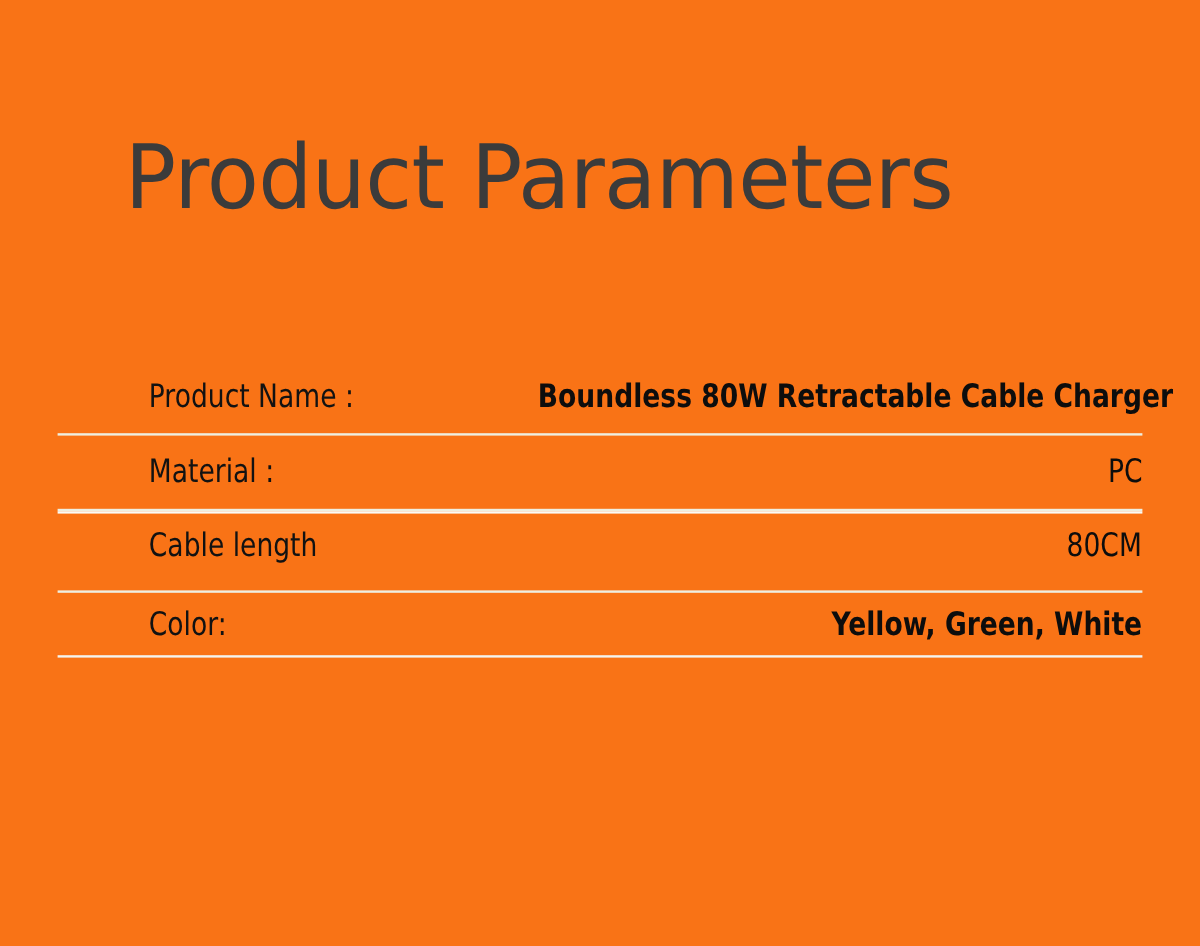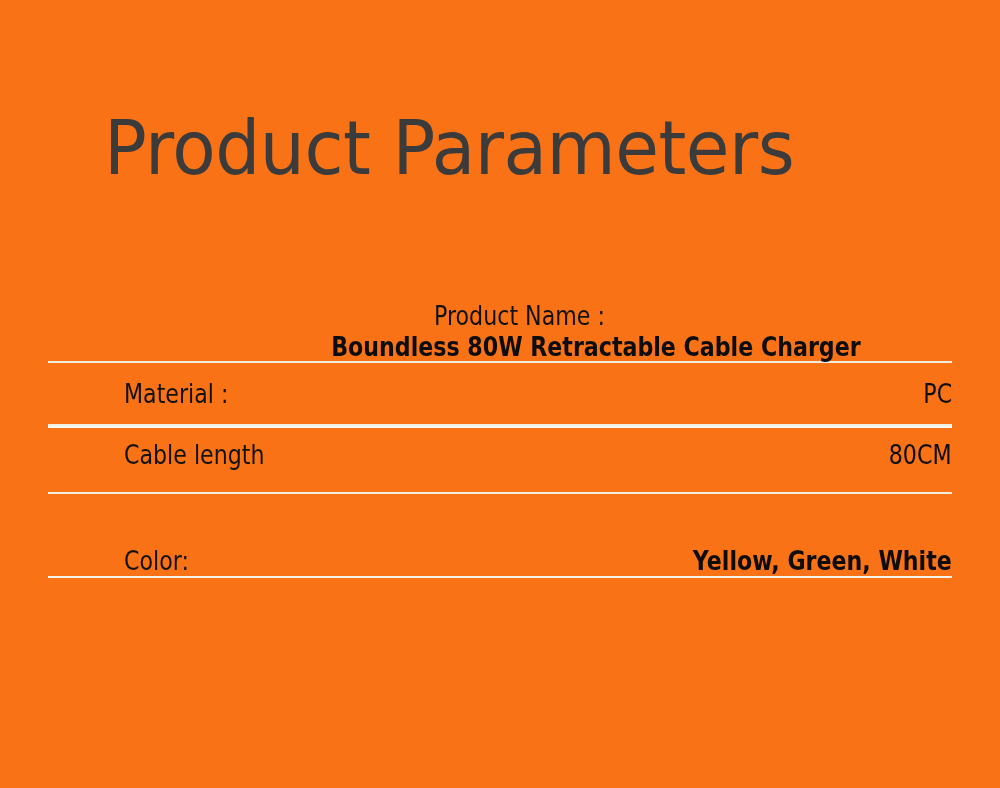--- a/index.html
+++ b/index.html
@@ -47,25 +47,25 @@
   }
 
   .spec-row {
     position: relative;
     display: flex;
     align-items: center;
     justify-content: space-between;
     box-sizing: border-box;
   }
 
-  .spec-row.r1 { height: 61px; padding: 0 10px 0 76px; flex-direction: column; }
+  .spec-row.r1 { height: 61px; padding: 0 10px 0 76px; }
   .spec-row.r2 { height: 61px; padding: 0 10px 0 76px; }
   .spec-row.r3 { height: 78px; padding: 0 10px 0 76px; }
   .spec-row.r4 { height: 64px; padding: 0 10px 12px 76px; }
-  .spec-row.r5 { height: 82px; padding: 0 10px 0 76px; align-items: flex-end; }
+  .spec-row.r5 { height: 52px; padding: 0 10px 0 76px; }
 
   .divider {
     height: 2px;
     width: 904px;
     background: #eeefe1;
     margin: 0;
     border: 0;
   }
   .divider.faint {
     background: #fbfbf6;

